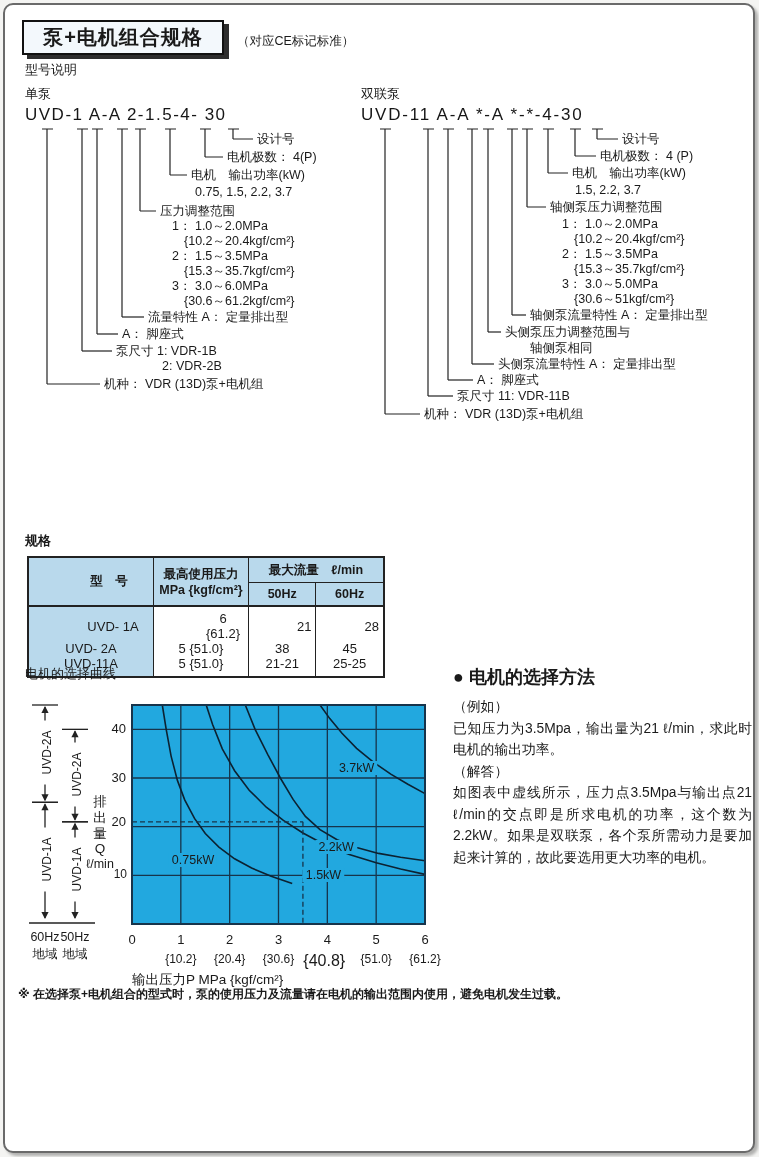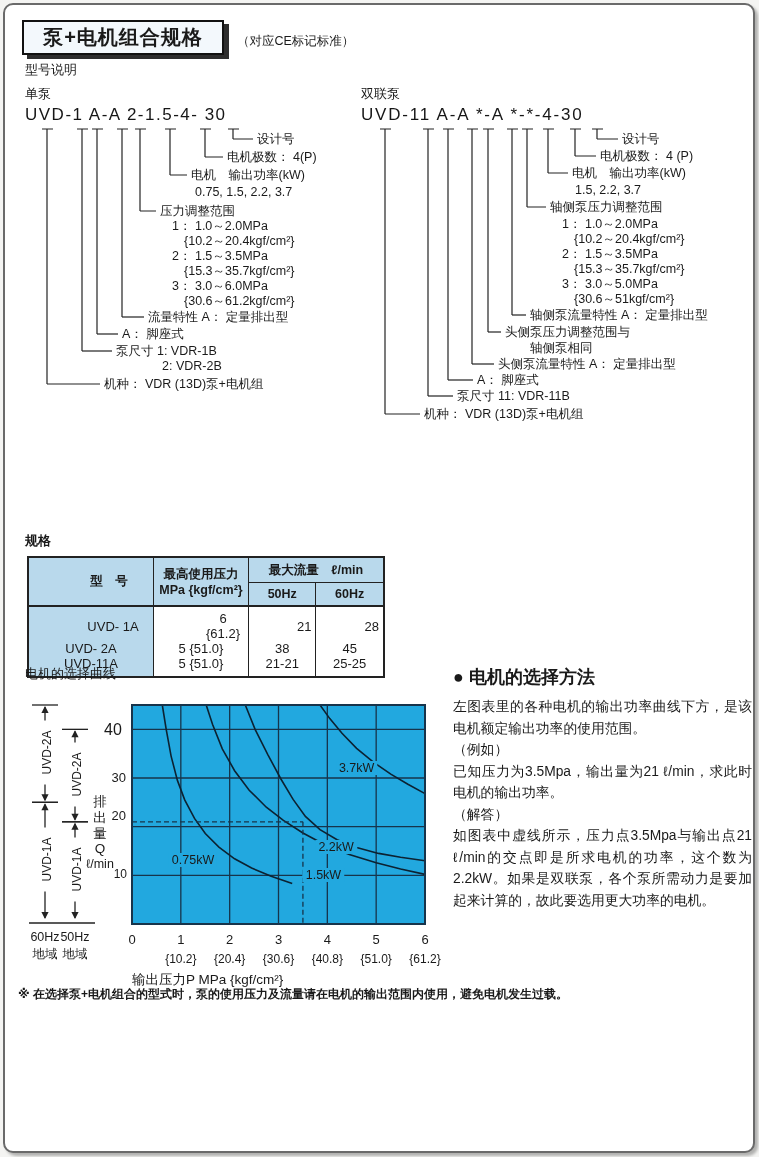--- a/index.html
+++ b/index.html
@@ -218,55 +218,54 @@
         <line x1="70" y1="133.8" x2="70" y2="228" stroke="#222222" stroke-width="1.3"></line>
         <polygon points="66.4,139.8 73.6,139.8 70,132.8" fill="#222222"></polygon>
         <polygon points="66.4,222 73.6,222 70,229" fill="#222222"></polygon>
         <line x1="24" y1="233" x2="90" y2="233" stroke="#222222" stroke-width="1.3"></line>
       </svg>
       <div class="clabel" style="left: 188.042px; top: 169.76px; background: rgb(34, 168, 223);">0.75kW</div>
       <div class="clabel" style="left: 318.427px; top: 185.333px; background: rgb(34, 168, 223);">1.5kW</div>
       <div class="clabel" style="left: 331.123px; top: 156.62px; background: rgb(34, 168, 223);">2.2kW</div>
       <div class="clabel" style="left: 351.633px; top: 78.2667px; background: rgb(34, 168, 223);">3.7kW</div>
       <div class="ctext" style="left: 96px; top: 177.333px; width: 26px; text-align: right; font-size: 12px;">10</div>
-      <div class="ctext" style="left: 95px; top: 118px; width: 26px; text-align: right; font-size: 13px;">20</div>
+      <div class="ctext" style="left: 95px; top: 124px; width: 26px; text-align: right; font-size: 13px;">20</div>
       <div class="ctext" style="left: 95px; top: 80px; width: 26px; text-align: right; font-size: 13px;">30</div>
-      <div class="ctext" style="left: 95px; top: 31.3333px; width: 26px; text-align: center; font-size: 16px;">40</div>
+      <div class="ctext" style="left: 95px; top: 31.3333px; width: 26px; text-align: right; font-size: 13px;">40</div>
       <div class="ctext" style="left: 78px; top: 103px; width: 34px; text-align: center; font-size: 13.5px;">排</div>
       <div class="ctext" style="left: 78px; top: 119px; width: 34px; text-align: center; font-size: 13.5px;">出</div>
       <div class="ctext" style="left: 78px; top: 135px; width: 34px; text-align: center; font-size: 13.5px;">量</div>
       <div class="ctext" style="left: 78px; top: 151px; width: 34px; text-align: center; font-size: 13.5px;">Q</div>
       <div class="ctext" style="left: 78px; top: 167px; width: 34px; text-align: center; font-size: 12.5px;">ℓ/min</div>
       <div class="ctext" style="left: 115px; top: 242px; width: 24px; text-align: center; font-size: 13px;">0</div>
       <div class="ctext" style="left: 163.833px; top: 242px; width: 24px; text-align: center; font-size: 13px;">1</div>
       <div class="ctext" style="left: 212.667px; top: 242px; width: 24px; text-align: center; font-size: 13px;">2</div>
       <div class="ctext" style="left: 261.5px; top: 242px; width: 24px; text-align: center; font-size: 13px;">3</div>
       <div class="ctext" style="left: 310.333px; top: 242px; width: 24px; text-align: center; font-size: 13px;">4</div>
       <div class="ctext" style="left: 359.167px; top: 242px; width: 24px; text-align: center; font-size: 13px;">5</div>
       <div class="ctext" style="left: 408px; top: 242px; width: 24px; text-align: center; font-size: 13px;">6</div>
       <div class="ctext" style="left: 151.833px; top: 262px; width: 48px; text-align: center; font-size: 12px;">{10.2}</div>
       <div class="ctext" style="left: 200.667px; top: 262px; width: 48px; text-align: center; font-size: 12px;">{20.4}</div>
       <div class="ctext" style="left: 249.5px; top: 262px; width: 48px; text-align: center; font-size: 12px;">{30.6}</div>
-      <div class="ctext" style="left: 298.333px; top: 262px; width: 48px; text-align: center; font-size: 12px;">{40.8}</div>
+      <div class="ctext" style="left: 298.333px; top: 262px; width: 48px; text-align: left; font-size: 16px;">{40.8}</div>
       <div class="ctext" style="left: 347.167px; top: 262px; width: 48px; text-align: center; font-size: 12px;">{51.0}</div>
       <div class="ctext" style="left: 396px; top: 262px; width: 48px; text-align: center; font-size: 12px;">{61.2}</div>
       <div class="ctext" style="left: 127px; top: 281px; width: 293px; text-align: left; font-size: 13.5px;">输出压力P MPa {kgf/cm²}</div>
       <div class="rotlabel" style="left: 10px; top: 55.6667px; width: 60px;">UVD-2A</div>
       <div class="rotlabel" style="left: 10px; top: 163.167px; width: 60px;">UVD-1A</div>
       <div class="ctext" style="left: 20px; top: 240px; width: 40px; text-align: center; font-size: 12.5px;">60Hz</div>
       <div class="ctext" style="left: 20px; top: 256px; width: 40px; text-align: center; font-size: 12.5px;">地域</div>
       <div class="rotlabel" style="left: 40px; top: 77.5667px; width: 60px;">UVD-2A</div>
       <div class="rotlabel" style="left: 40px; top: 172.9px; width: 60px;">UVD-1A</div>
       <div class="ctext" style="left: 50px; top: 240px; width: 40px; text-align: center; font-size: 12.5px;">50Hz</div>
       <div class="ctext" style="left: 50px; top: 256px; width: 40px; text-align: center; font-size: 12.5px;">地域</div>
     </div>
 
   <div class="method">
     <div class="m-title"><span>●</span><span> 电机的选择方法</span></div>
-    <p>左图表里的各种电机的输出功率曲线下方，是该电机额定输出功率的使用范围。</p>
     <p>（例如）</p>
     <p>已知压力为3.5Mpa，输出量为21 ℓ/min，求此时电机的输出功率。</p>
     <p>（解答）</p>
     <p>如图表中虚线所示，压力点3.5Mpa与输出点21 ℓ/min的交点即是所求电机的功率，这个数为2.2kW。如果是双联泵，各个泵所需动力是要加起来计算的，故此要选用更大功率的电机。</p>
   </div>
 
   <div class="footnote">※ 在选择泵+电机组合的型式时，泵的使用压力及流量请在电机的输出范围内使用，避免电机发生过载。</div>
 
 </div>
 

